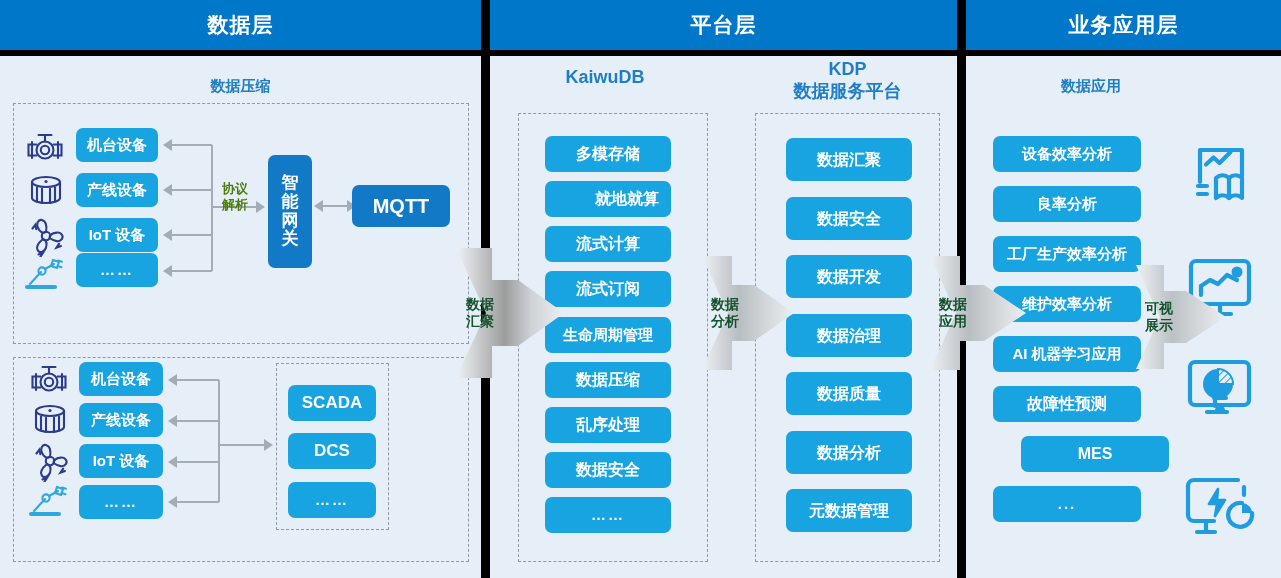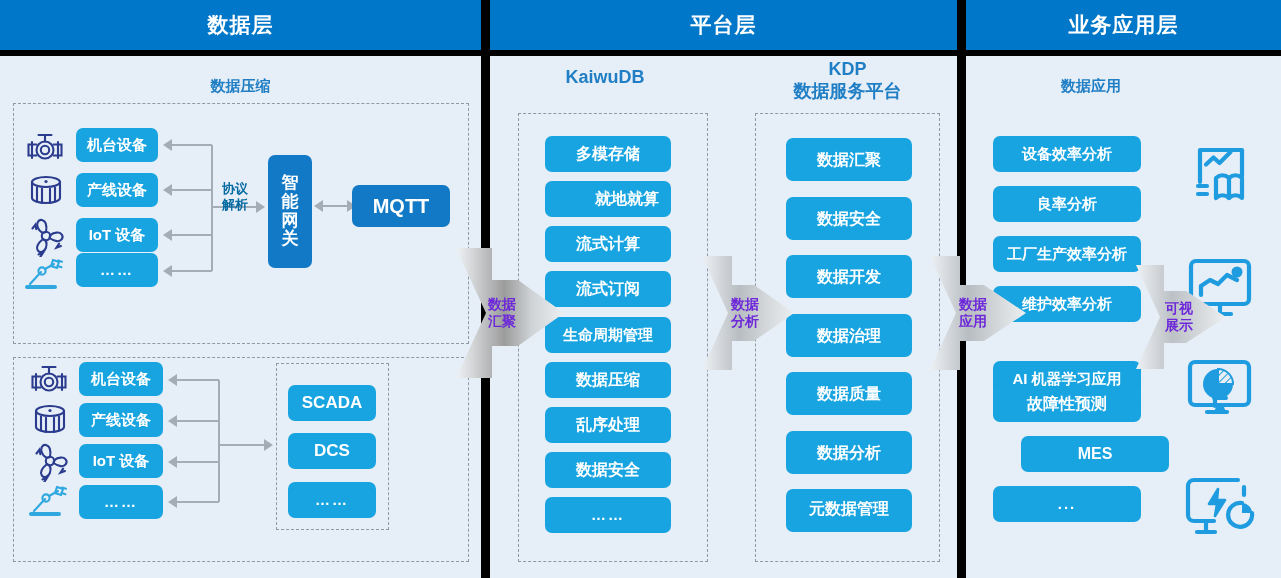--- a/index.html
+++ b/index.html
@@ -35,28 +35,28 @@
 
   
   .ln{position:absolute;background:#a3adb6;}
   .ln.h{height:2.4px;}
   .ln.v{width:2.4px;}
   .arw-l,.arw-r{position:absolute;width:0;height:0;border-top:6px solid transparent;
                border-bottom:6px solid transparent;}
   .arw-l{border-right:9px solid #a3adb6;}
   .arw-r{border-left:9px solid #a3adb6;}
 
-  .mini-lbl{position:absolute;color:#0369a1;font-size:13px;font-weight:bold;
+  .mini-lbl{position:absolute;color:#4d7c0f;font-size:13px;font-weight:bold;
             line-height:16px;text-align:center;}
 
   
   .chev{position:absolute;}
   .chev svg{display:block;}
-  .chev-lbl{position:absolute;color:#6d28d9;font-size:14px;font-weight:bold;
-            line-height:17px;text-align:right;z-index:5;}
+  .chev-lbl{position:absolute;color:#14532d;font-size:14px;font-weight:bold;
+            line-height:17px;text-align:left;z-index:5;}
 
   .devicon{position:absolute;}
   .appicon{position:absolute;}
 </style>
 </head>
 <body>
 
 <div id="stage">
 
   <div class="hdr" style="left:0;width:481px;">
@@ -252,29 +252,29 @@
   <div class="chip" style="left:545px;top:407px;width:126px;height:36px;font-size:16px;">乱序处理</div>
   <div class="chip" style="left:545px;top:452px;width:126px;height:36px;font-size:16px;">数据安全</div>
   <div class="chip dots" style="left:545px;top:497px;width:126px;height:36px;font-size:15px;">……</div>
 
   <div class="chip" style="left:786px;top:138px;width:126px;height:43px;font-size:16px;">数据汇聚</div>
   <div class="chip" style="left:786px;top:197px;width:126px;height:43px;font-size:16px;">数据安全</div>
   <div class="chip" style="left:786px;top:314px;width:126px;height:43px;font-size:16px;">数据治理</div>
   <div class="chip" style="left:786px;top:255px;width:126px;height:43px;font-size:16px;">数据开发</div>
   <div class="chip" style="left:786px;top:372px;width:126px;height:43px;font-size:16px;">数据质量</div>
   <div class="chip" style="left:786px;top:431px;width:126px;height:43px;font-size:16px;">数据分析</div>
-  <div class="chip" style="left:786px;top:489px;width:126px;height:43px;font-size:16px;font-family:Liberation Mono, monospace;">元数据管理</div>
+  <div class="chip" style="left:786px;top:489px;width:126px;height:43px;font-size:16px;">元数据管理</div>
 
   <div class="sec-title" style="left:966px;top:76px;width:250px;">数据应用</div>
 
   <div class="chip" style="left:993px;top:136px;width:148px;height:36px;font-size:15px;">设备效率分析</div>
   <div class="chip" style="left:993px;top:186px;width:148px;height:36px;font-size:15px;">良率分析</div>
   <div class="chip" style="left:993px;top:236px;width:148px;height:36px;font-size:15px;">工厂生产效率分析</div>
   <div class="chip" style="left:993px;top:286px;width:148px;height:36px;font-size:15px;">维护效率分析</div>
-  <div class="chip" style="left:993px;top:336px;width:148px;height:36px;font-size:15px;margin-top:25px;">AI 机器学习应用</div>
+  <div class="chip" style="left:993px;top:336px;width:148px;height:36px;font-size:15px;">AI 机器学习应用</div>
   <div class="chip" style="left:993px;top:386px;width:148px;height:36px;font-size:16px;">故障性预测</div>
   <div class="chip" style="left:993px;top:436px;width:148px;height:36px;font-size:16px;margin-left:28px;">MES</div>
   <div class="chip dots" style="left:993px;top:486px;width:148px;height:36px;font-size:15px;">...</div>
 
   <div class="appicon" style="left:1186px;top:136px;">
     <svg width="72" height="70" viewBox="0 0 72 70">
       <g fill="none" stroke="#1f9ce0" stroke-width="4.2" stroke-linecap="round" stroke-linejoin="round">
         <path d="M14 46V14h42v26"></path>
         <path d="M20 28.5l7.5-7 6 5.5 11-11"></path>
         <path d="M12 50h9M12 58h9"></path>

